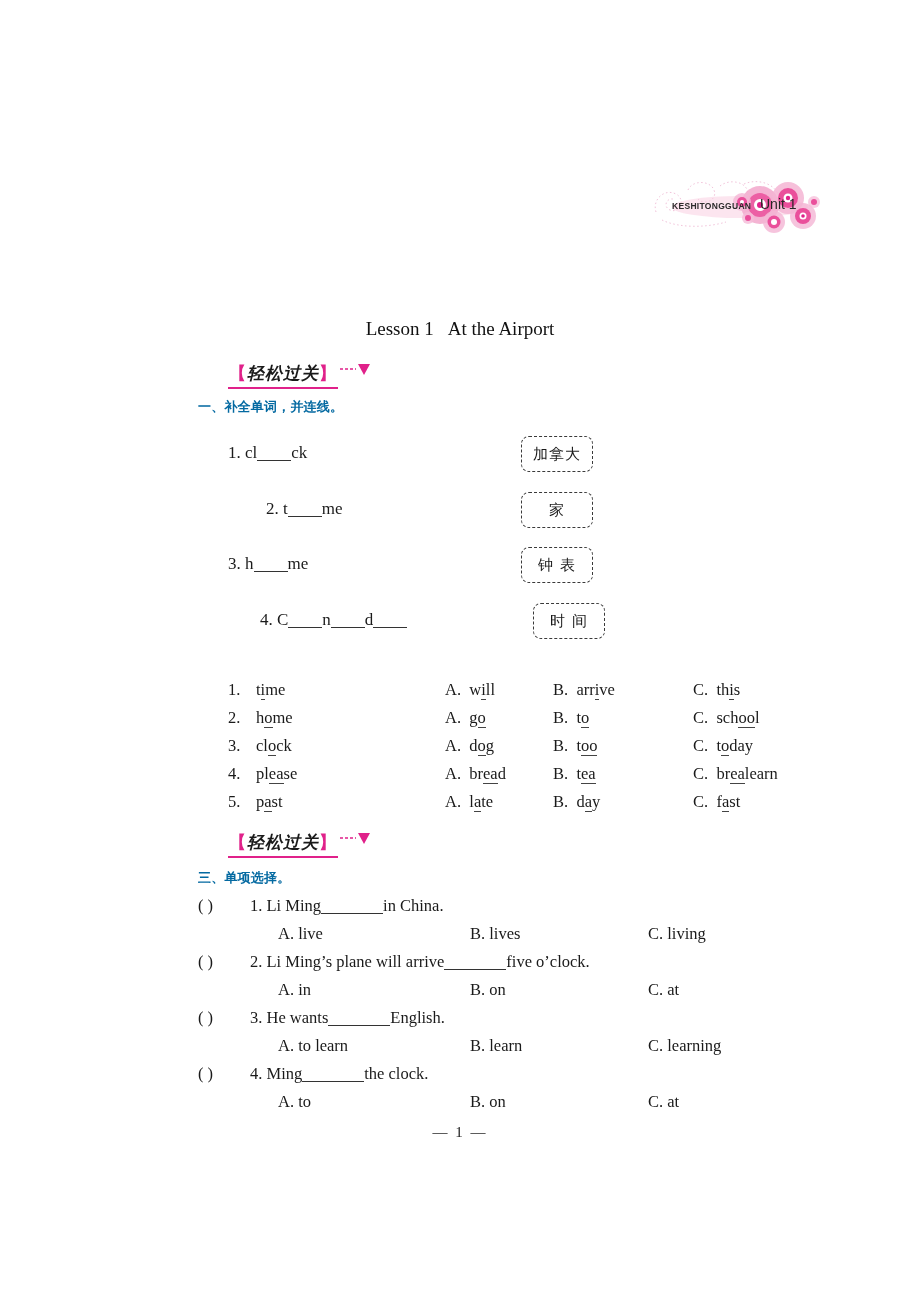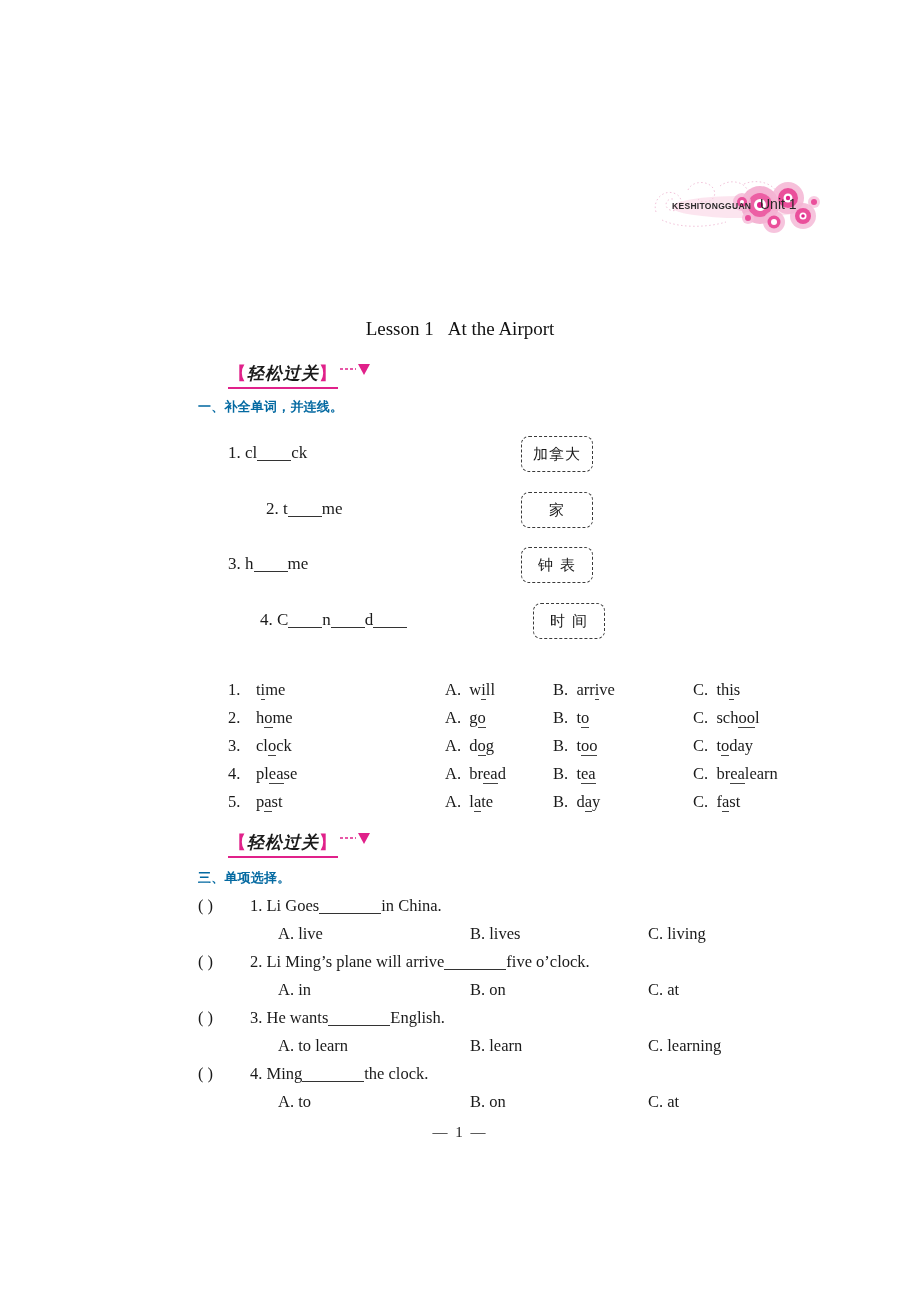--- a/index.html
+++ b/index.html
@@ -340,21 +340,21 @@
     <span class="badge-text"><span class="brk">【</span><span>轻松过关</span><span class="brk">】</span></span><span class="badge-arrow"><svg width="30" height="16" viewBox="0 0 30 16">
           <line x1="0" y1="7" x2="16" y2="7" stroke="#e0218a" stroke-width="1.4" stroke-dasharray="3 2"></line>
           <polygon points="18,2 30,2 24,13" fill="#e0218a"></polygon>
         </svg></span>
   </div>
 
   <div class="sec-head" style="left:198px; top:869px;">三、单项选择。</div>
 
   <div class="mc-q" style="left:198px; top:896px;">
     <span class="mc-paren">(        )</span>
-    <span class="mc-stem"><span>1.</span>&nbsp;<span>Li Goes</span><span class="blank-long"></span><span>in China.</span></span>
+    <span class="mc-stem"><span>1.</span>&nbsp;<span>Li Ming</span><span class="blank-long"></span><span>in China.</span></span>
   </div>
   <div class="mc-opts" style="left:198px; top:924px;">
     <span class="o-a">A.  live</span>
     <span class="o-b">B.  lives</span>
     <span class="o-c">C.  living</span>
   </div>
 
   <div class="mc-q" style="left:198px; top:952px;">
     <span class="mc-paren">(        )</span>
     <span class="mc-stem"><span>2.</span>&nbsp;<span>Li Ming’s plane will arrive</span><span class="blank-long"></span><span>five o’clock.</span></span>

